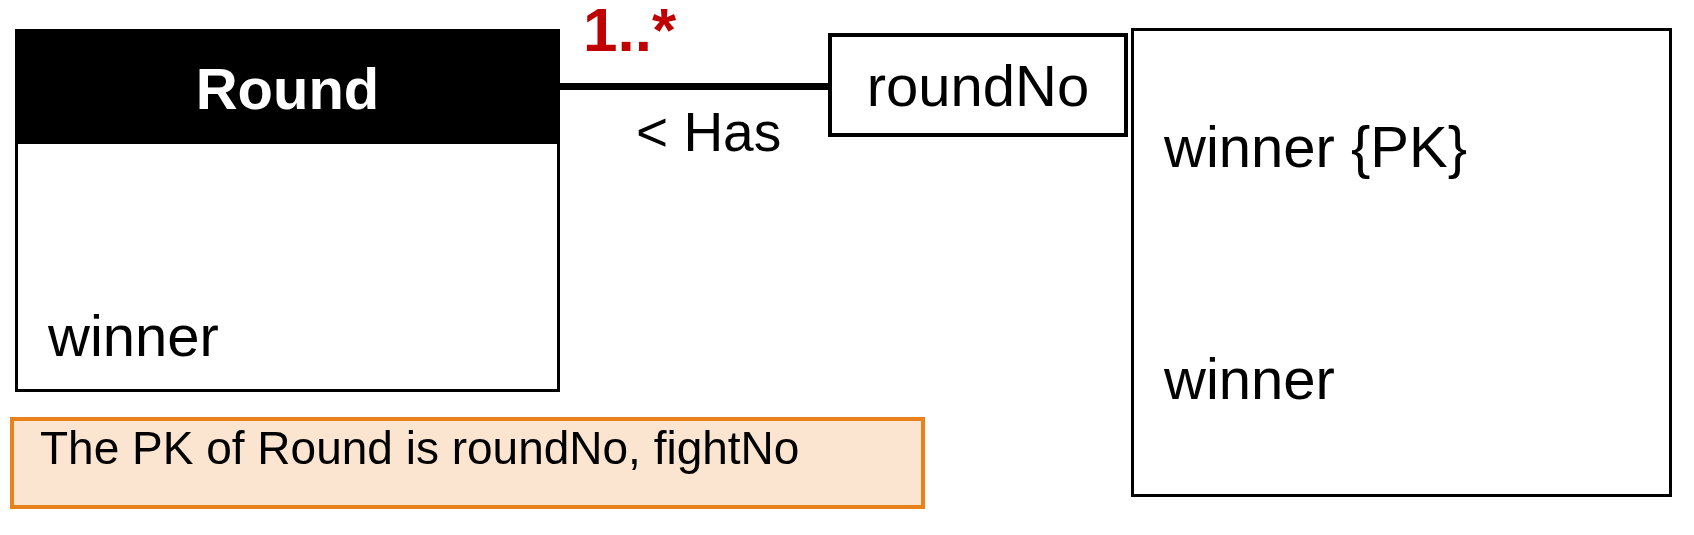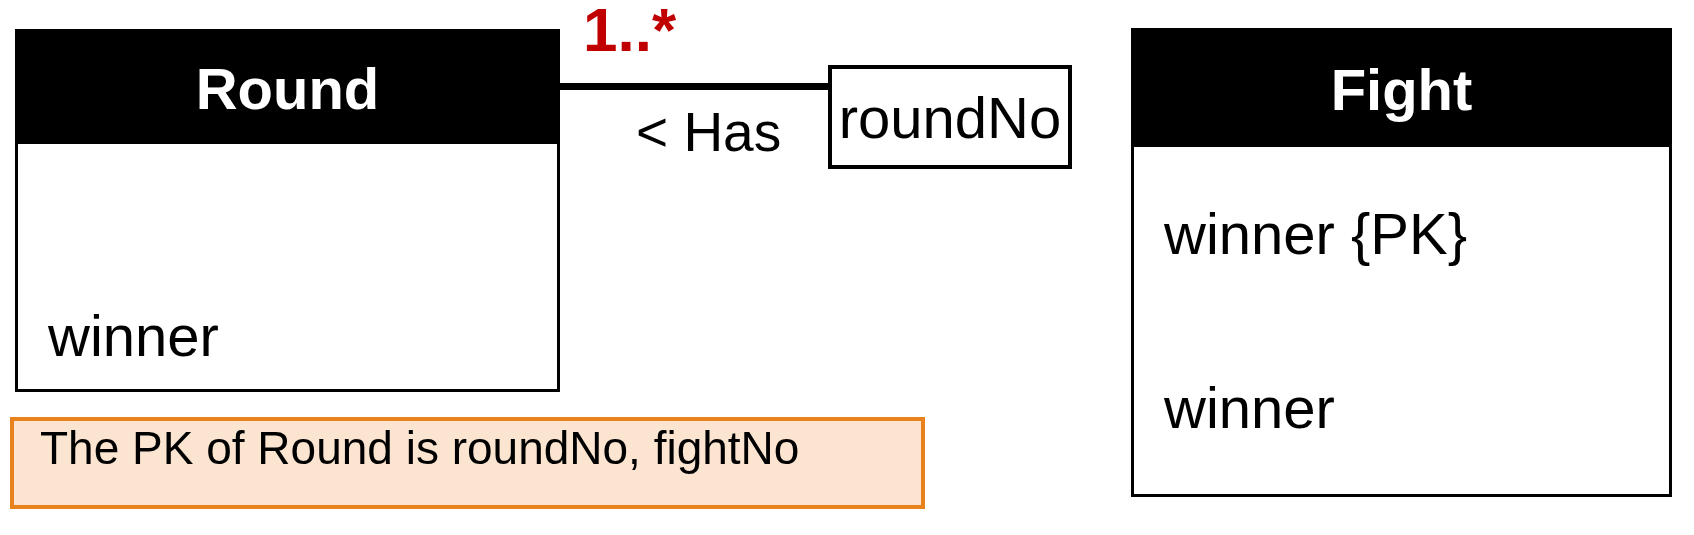--- a/index.html
+++ b/index.html
@@ -79,29 +79,28 @@
   .rel-label {
     left: 636px; top: 102px;
     font-size: 55px;
     color: #000000;
     line-height: 1.1;
   }
 
   
   .assoc-class {
     left: 828px; top: 33px;
-    width: 244px; height: 104px;
+    width: 300px; height: 104px;
     border: 4px solid #000000;
     background: #ffffff;
     display: flex;
     align-items: center;
     justify-content: center;
     font-size: 58px;
     color: #000000;
-    margin-top: 32px;
   }
 
   
   .note-box {
     left: 10px; top: 417px;
     width: 915px; height: 92px;
     background: #fbe5d0;
     border: 4px solid #e8821c;
     display: flex;
     align-items: flex-start;
@@ -128,23 +127,20 @@
 
   <div class="abs multiplicity">1..*</div>
 
   <div class="abs rel-label">&lt; Has</div>
 
   <div class="abs assoc-class">
     <span>roundNo</span>
   </div>
 
   <div class="abs entity entity-fight">
-    <div class="entity-header">
-      <span>Fight</span>
-    </div>
     <div class="entity-body">
       <div class="attr-row">
         <span>winner {PK}</span>
       </div>
       <div class="attr-row">
         <span>winner</span>
       </div>
     </div>
   </div>
 

